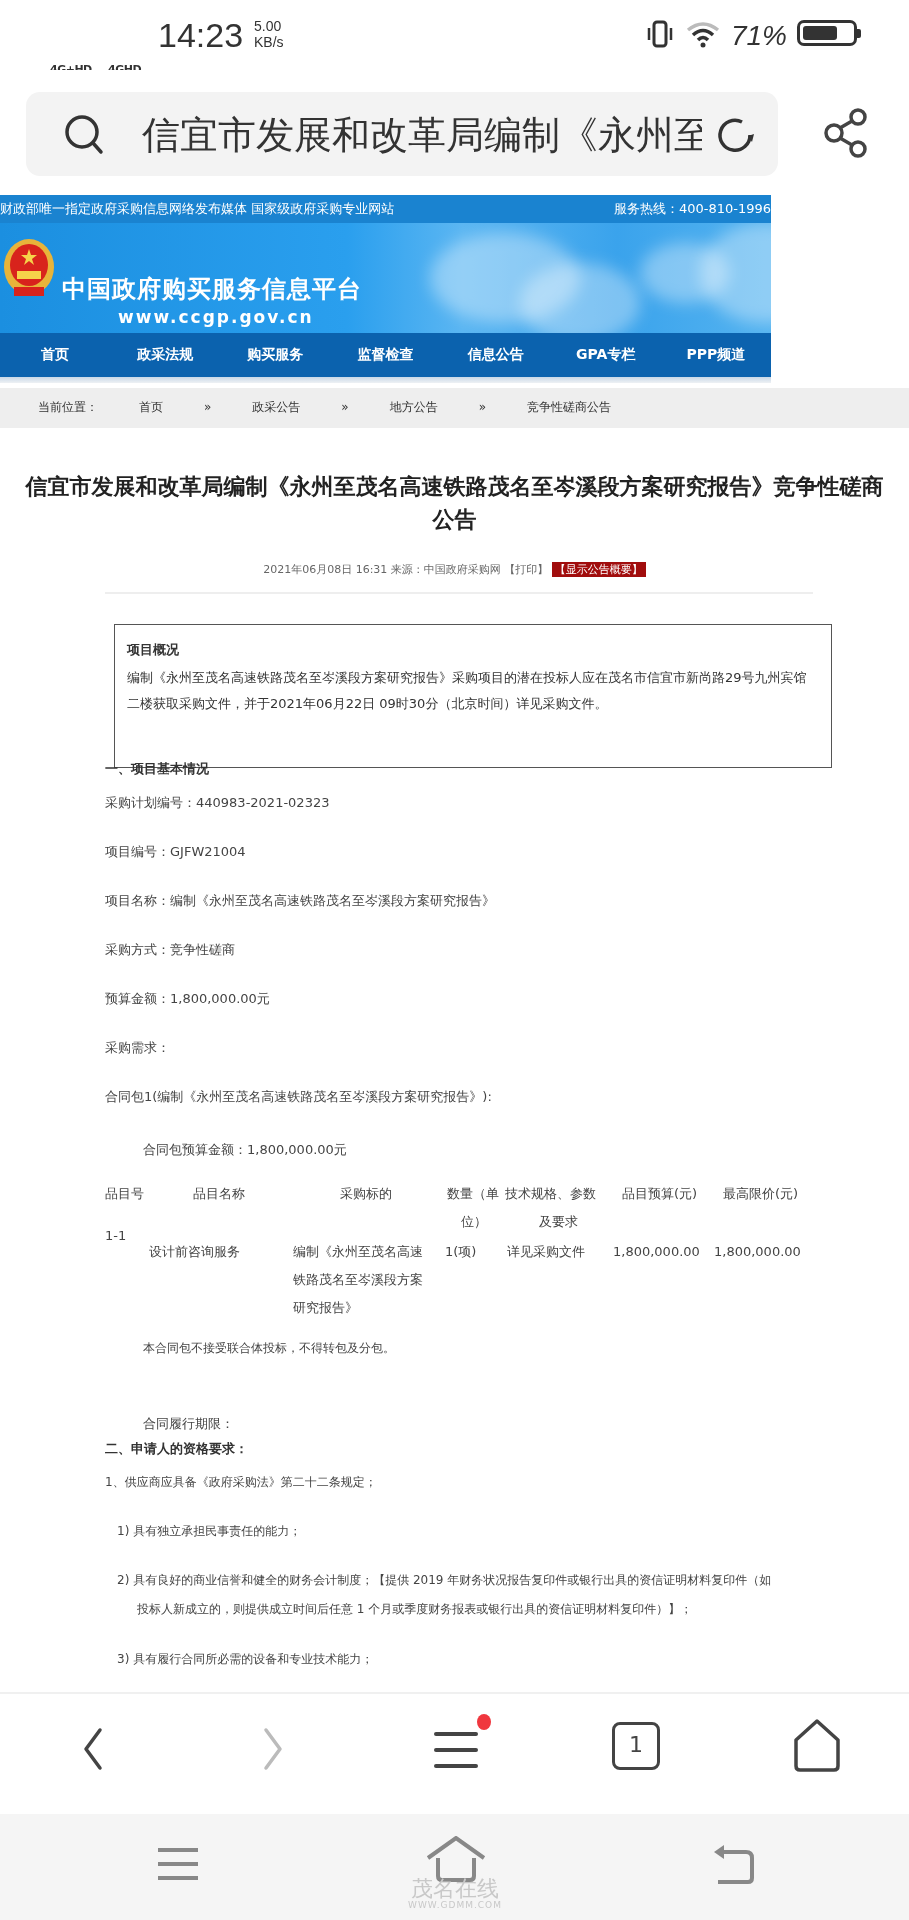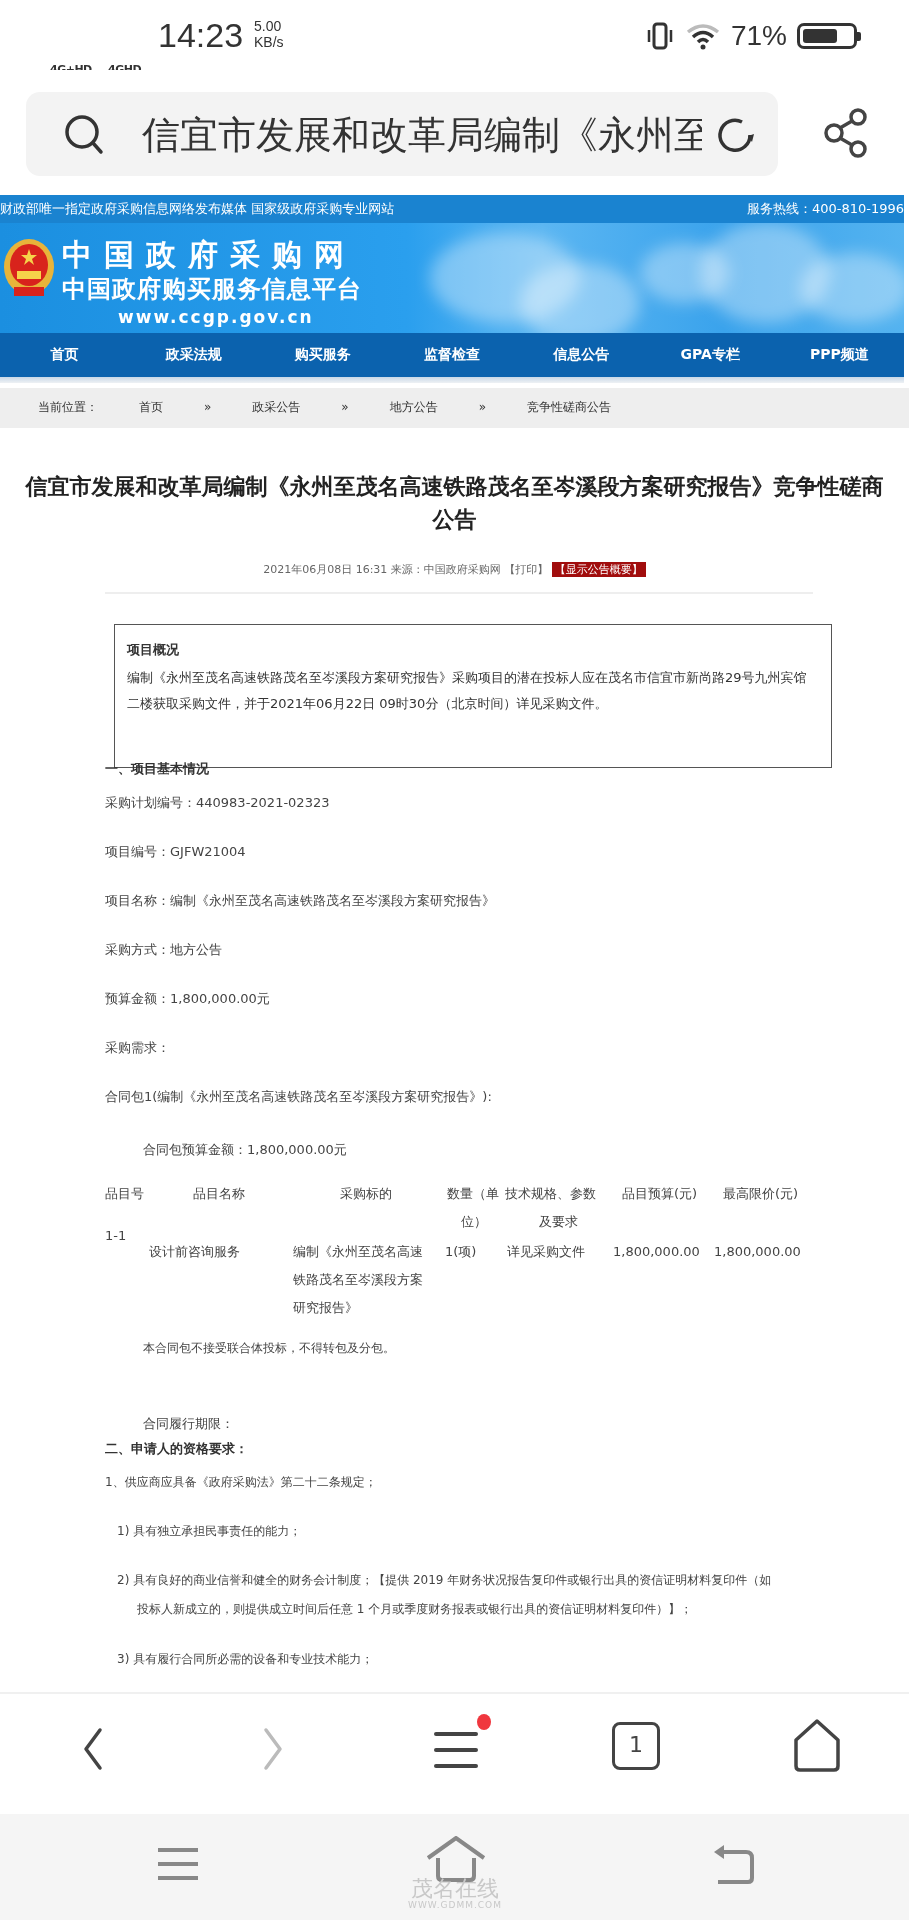--- a/index.html
+++ b/index.html
@@ -7,36 +7,36 @@
   body { font-family: "DejaVu Sans", "Liberation Sans", sans-serif; color: #333; position: relative; }
 
   
   .status-bar { position: absolute; left: 0; top: 0; width: 909px; height: 70px; background: #fff; }
   .sig { position: absolute; top: 16px; }
   .sig .lbl { font-size: 11px; font-weight: bold; color: #333; letter-spacing: -0.5px; line-height: 12px; margin-top: 48px; }
   .sig .bars { display: flex; align-items: flex-end; gap: 3px; height: 14px; margin-top: 2px; }
   .sig .bars i { display: block; width: 4px; background: #333; border-radius: 1px; }
   .clock { position: absolute; left: 158px; top: 16px; font-size: 34px; color: #333; font-family: "Liberation Sans", sans-serif; }
   .speed { position: absolute; left: 254px; top: 18px; font-size: 14px; line-height: 16px; color: #333; font-family: "Liberation Sans", sans-serif; }
-  .status-right { position: absolute; right: 52px; top: 20px; display: flex; align-items: center; gap: 10px; }
+  .status-right { position: absolute; right: 52px; top: 20px; display: flex; align-items: flex-start; gap: 10px; font-style: italic; }
   .batt-pct { font-size: 28px; color: #333; font-family: "Liberation Sans", sans-serif; }
   .battery { width: 60px; height: 26px; border: 3px solid #333; border-radius: 7px; position: relative; padding: 3px; }
   .battery::after { content: ""; position: absolute; right: -7px; top: 6px; width: 4px; height: 9px; background: #333; border-radius: 0 2px 2px 0; }
   .battery .fill { width: 70%; height: 100%; background: #333; border-radius: 3px; }
 
   
   .url-row { position: absolute; left: 0; top: 70px; width: 909px; height: 125px; background: #fff; }
   .url-box { position: absolute; left: 26px; top: 22px; width: 752px; height: 84px; background: #f3f3f3; border-radius: 14px; }
   .url-search { position: absolute; left: 36px; top: 20px; }
   .url-text { position: absolute; left: 116px; top: 18px; width: 560px; font-size: 38px; color: #333; white-space: nowrap; overflow: hidden; }
   .url-reload { position: absolute; right: 20px; top: 20px; }
   .share-btn { position: absolute; right: 40px; top: 38px; }
 
   
-  .site { position: absolute; left: 0; top: 195px; width: 904px; }
+  .site { position: absolute; left: 0; top: 195px; width: 771px; }
   .topstrip { height: 28px; background: #1a83d0; color: #fff; font-size: 13px; display: flex; justify-content: space-between; align-items: center; padding: 0 0 0 0; }
   .topstrip span { white-space: nowrap; }
   .banner { height: 110px; position: relative; background: linear-gradient(90deg, #1b8fe0 0%, #2a9fee 45%, #5bb6f2 60%, #3aa3ec 80%, #54b3f0 100%); overflow: hidden; }
   .cloud { position: absolute; border-radius: 50%; background: rgba(255,255,255,0.35); filter: blur(8px); }
   .emblem { position: absolute; left: 2px; top: 14px; width: 54px; height: 62px; }
   .logo-cn1 { position: absolute; left: 62px; top: 12px; font-size: 30px; font-weight: bold; color: #fff; letter-spacing: 12px; font-family: "DejaVu Sans", sans-serif; }
   .logo-cn2 { position: absolute; left: 62px; top: 50px; font-size: 24px; font-weight: bold; color: #fff; letter-spacing: 1px; }
   .logo-url { position: absolute; left: 118px; top: 84px; font-size: 17px; font-weight: bold; color: #fff; letter-spacing: 2px; }
   .nav { height: 44px; background: #0b62ae; display: flex; justify-content: space-around; align-items: center; }
   .nav a { color: #fff; font-size: 14px; font-weight: bold; text-decoration: none; width: 130px; text-align: center; }
@@ -149,21 +149,20 @@
     <div class="cloud" style="left:640px;top:20px;width:90px;height:60px"></div>
     <div class="cloud" style="left:700px;top:0px;width:130px;height:100px"></div>
     <div class="cloud" style="left:800px;top:30px;width:110px;height:70px"></div>
     <svg class="emblem" viewBox="0 0 54 62">
       <ellipse cx="27" cy="30" rx="25" ry="28" fill="#e8b43a"></ellipse>
       <ellipse cx="27" cy="28" rx="19" ry="21" fill="#d8231c"></ellipse>
       <polygon points="27,12 29,18 35,18 30,22 32,28 27,24 22,28 24,22 19,18 25,18" fill="#f6d34a"></polygon>
       <rect x="15" y="34" width="24" height="8" fill="#f6d34a"></rect>
       <rect x="12" y="50" width="30" height="9" fill="#d8231c"></rect>
     </svg>
-    <div class="logo-cn1">中国政府采购网</div>
     <div class="logo-cn2">中国政府购买服务信息平台</div>
     <div class="logo-url">www.ccgp.gov.cn</div>
   </div>
   <div class="nav">
     <a>首页</a>
     <a>政采法规</a>
     <a>购买服务</a>
     <a>监督检查</a>
     <a>信息公告</a>
     <a>GPA专栏</a>
@@ -186,21 +185,21 @@
 <div class="summary">
   <h4>项目概况</h4>
   <p>编制《永州至茂名高速铁路茂名至岑溪段方案研究报告》采购项目的潜在投标人应在茂名市信宜市新尚路29号九州宾馆二楼获取采购文件，并于2021年06月22日 09时30分（北京时间）详见采购文件。</p>
 </div>
 
 <div class="body">
   <div class="row sec" style="top:0">一、项目基本情况</div>
   <div class="row" style="top:34px">采购计划编号：440983-2021-02323</div>
   <div class="row" style="top:83px">项目编号：GJFW21004</div>
   <div class="row" style="top:132px">项目名称：编制《永州至茂名高速铁路茂名至岑溪段方案研究报告》</div>
-  <div class="row" style="top:181px">采购方式：地方公告</div>
+  <div class="row" style="top:181px">采购方式：竞争性磋商</div>
   <div class="row" style="top:230px">预算金额：1,800,000.00元</div>
   <div class="row" style="top:279px">采购需求：</div>
   <div class="row" style="top:328px">合同包1(编制《永州至茂名高速铁路茂名至岑溪段方案研究报告》):</div>
   <div class="row indent" style="top:381px">合同包预算金额：1,800,000.00元</div>
 
   <div class="tbl" style="top:420px">
     <div class="c" style="left:0;top:0">品目号</div>
     <div class="c" style="left:88px;top:0">品目名称</div>
     <div class="c" style="left:235px;top:0">采购标的</div>
     <div class="c" style="left:342px;top:0"><span>数量（单</span></div>

